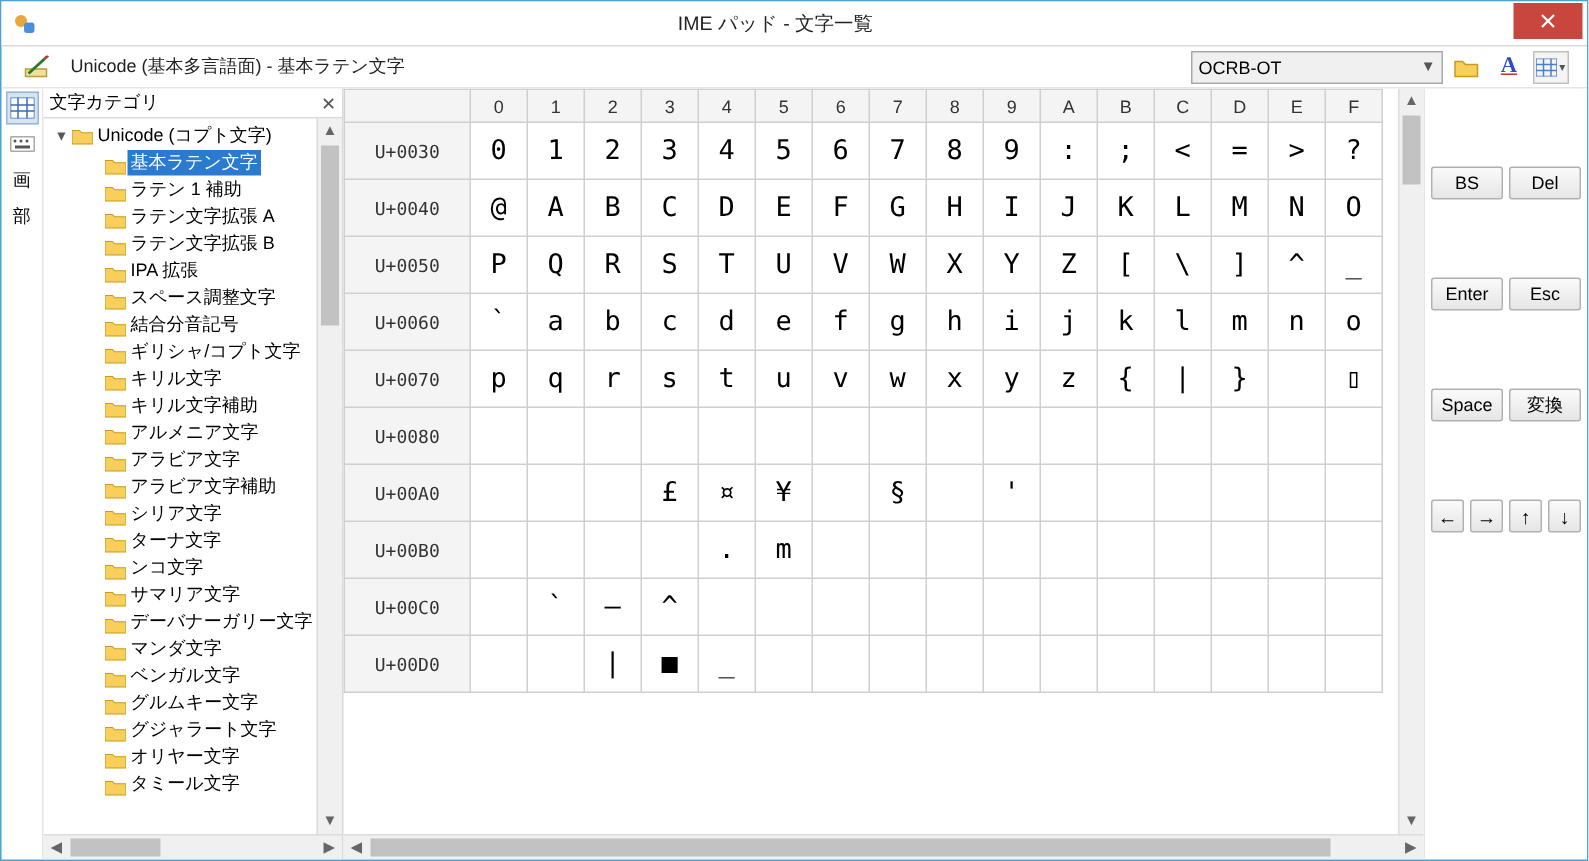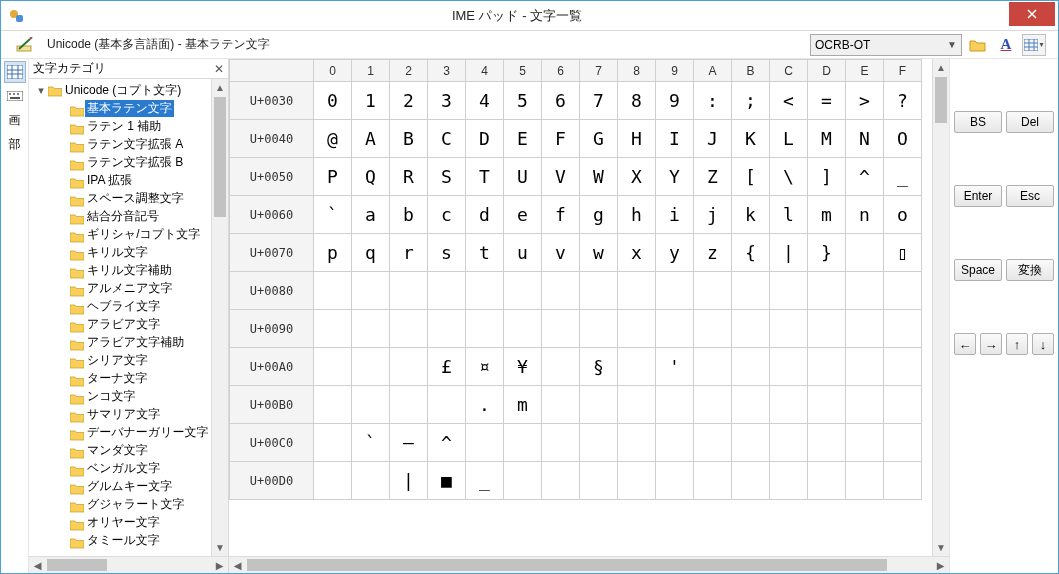--- a/index.html
+++ b/index.html
@@ -7,21 +7,21 @@
   .window { width: 1059px; height: 574px; border: 1px solid #4ba0d4; display: flex; flex-direction: column; }
   .titlebar { background: #fff; height: 30px; display: flex; align-items: center; position: relative; border-bottom: 1px solid #d9d9d9; }
   .title-icon { margin-left: 8px; width: 16px; height: 16px; display: flex; align-items: center; justify-content: center; }
   .title-text { flex: 1; text-align: center; color: #222; font-size: 13px; }
   .close-btn { width: 46px; height: 24px; background: #c8463d; color: #fff; display: flex; align-items: center; justify-content: center; font-size: 14px; cursor: pointer; margin-right: 3px; margin-top:-3px;}
   .toolbar { height: 28px; display: flex; align-items: center; padding: 2px 12px; gap: 4px; border-bottom: 1px solid #e5e5e5; }
   .vtoolbar { width: 28px; display: flex; flex-direction: column; align-items: center; padding: 2px; gap: 2px; border-right: 1px solid #e5e5e5; }
   .vbtn { width: 22px; height: 22px; display: flex; align-items: center; justify-content: center; cursor: pointer; border: 1px solid transparent; font-size: 13px; }
   .vbtn.active { border: 1px solid #9ab5d3; background: #d5e4f2; }
   .path-label { flex: 1; padding: 0 6px; color: #222; }
-  .font-select { width: 152px; height: 22px; border: 1px solid #a9a9a9; background: #f0f0f0; display: flex; align-items: center; padding: 0 4px; justify-content: space-between; cursor: pointer; }
+  .font-select { width: 168px; height: 22px; border: 1px solid #a9a9a9; background: #f0f0f0; display: flex; align-items: center; padding: 0 4px; justify-content: space-between; cursor: pointer; }
   .tb-icon { width: 24px; height: 22px; display: flex; align-items: center; justify-content: center; cursor: pointer; font-size: 14px; }
   .tb-icon.bordered { border:1px solid #c0c0c0; background:#f4f4f4;}
   .main { flex: 1; display: flex; overflow: hidden; }
   .sidepanels { display:flex; flex:0 0 auto;}
   .tree-panel { width: 200px; border-right: 1px solid #d9d9d9; display: flex; flex-direction: column; }
   .tree-header { height: 20px; border-bottom: 1px solid #d9d9d9; display: flex; align-items: center; justify-content: space-between; padding: 0 4px; background:#fff;}
   .tree-scroll { flex: 1; overflow: hidden; position: relative; }
   .tree-sb { position:absolute; right:0; top:0; bottom:0; width:17px; background:#f0f0f0; border-left:1px solid #dcdcdc;}
   .tree-sb .thumb{ position:absolute; left:2px; right:2px; top:18px; height:120px; background:#c2c2c2;}
   .tree-sb .arr{position:absolute;left:0;right:0;height:17px;display:flex;align-items:center;justify-content:center;color:#666;font-size:10px;}
@@ -207,26 +207,20 @@
               <div class="tree-row indent2">
                 <span class="fld"><svg width="14" height="12" viewBox="0 0 14 12">
                     <path d="M0 2h5l1.5 1.5H14V11H0z" fill="#f7cf5a" stroke="#c99a1e" stroke-width="0.7"></path>
                   </svg></span>
                 <span class="lbl">アルメニア文字</span>
               </div>
               <div class="tree-row indent2">
                 <span class="fld"><svg width="14" height="12" viewBox="0 0 14 12">
                     <path d="M0 2h5l1.5 1.5H14V11H0z" fill="#f7cf5a" stroke="#c99a1e" stroke-width="0.7"></path>
                   </svg></span>
-                <span class="lbl">ヘブライ文字</span>
-              </div>
-              <div class="tree-row indent2">
-                <span class="fld"><svg width="14" height="12" viewBox="0 0 14 12">
-                    <path d="M0 2h5l1.5 1.5H14V11H0z" fill="#f7cf5a" stroke="#c99a1e" stroke-width="0.7"></path>
-                  </svg></span>
                 <span class="lbl">アラビア文字</span>
               </div>
               <div class="tree-row indent2">
                 <span class="fld"><svg width="14" height="12" viewBox="0 0 14 12">
                     <path d="M0 2h5l1.5 1.5H14V11H0z" fill="#f7cf5a" stroke="#c99a1e" stroke-width="0.7"></path>
                   </svg></span>
                 <span class="lbl">アラビア文字補助</span>
               </div>
               <div class="tree-row indent2">
                 <span class="fld"><svg width="14" height="12" viewBox="0 0 14 12">
@@ -440,39 +434,20 @@
                 <td></td>
                 <td></td>
                 <td></td>
                 <td></td>
                 <td></td>
                 <td></td>
                 <td></td>
                 <td></td>
               </tr>
               <tr>
-                <th class="rowhdr">U+0090</th>
-                <td></td>
-                <td></td>
-                <td></td>
-                <td></td>
-                <td></td>
-                <td></td>
-                <td></td>
-                <td></td>
-                <td></td>
-                <td></td>
-                <td></td>
-                <td></td>
-                <td></td>
-                <td></td>
-                <td></td>
-                <td></td>
-              </tr>
-              <tr>
                 <th class="rowhdr">U+00A0</th>
                 <td></td>
                 <td></td>
                 <td></td>
                 <td>£</td>
                 <td>¤</td>
                 <td>¥</td>
                 <td></td>
                 <td>§</td>
                 <td></td>

